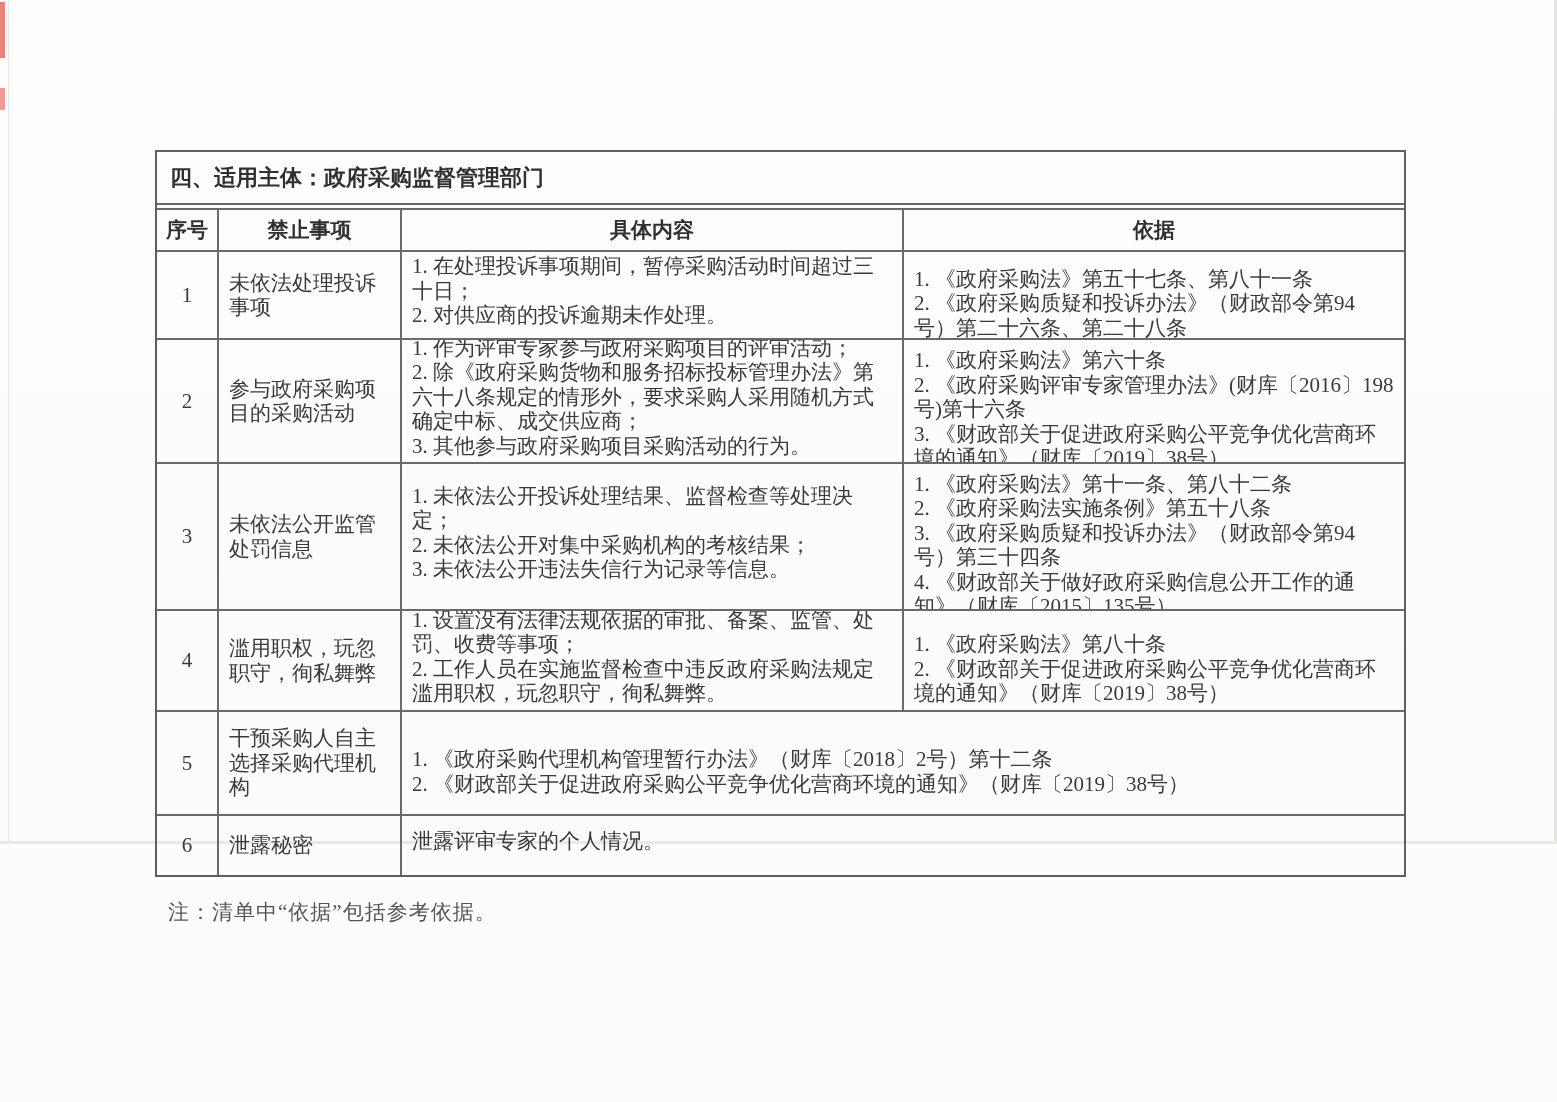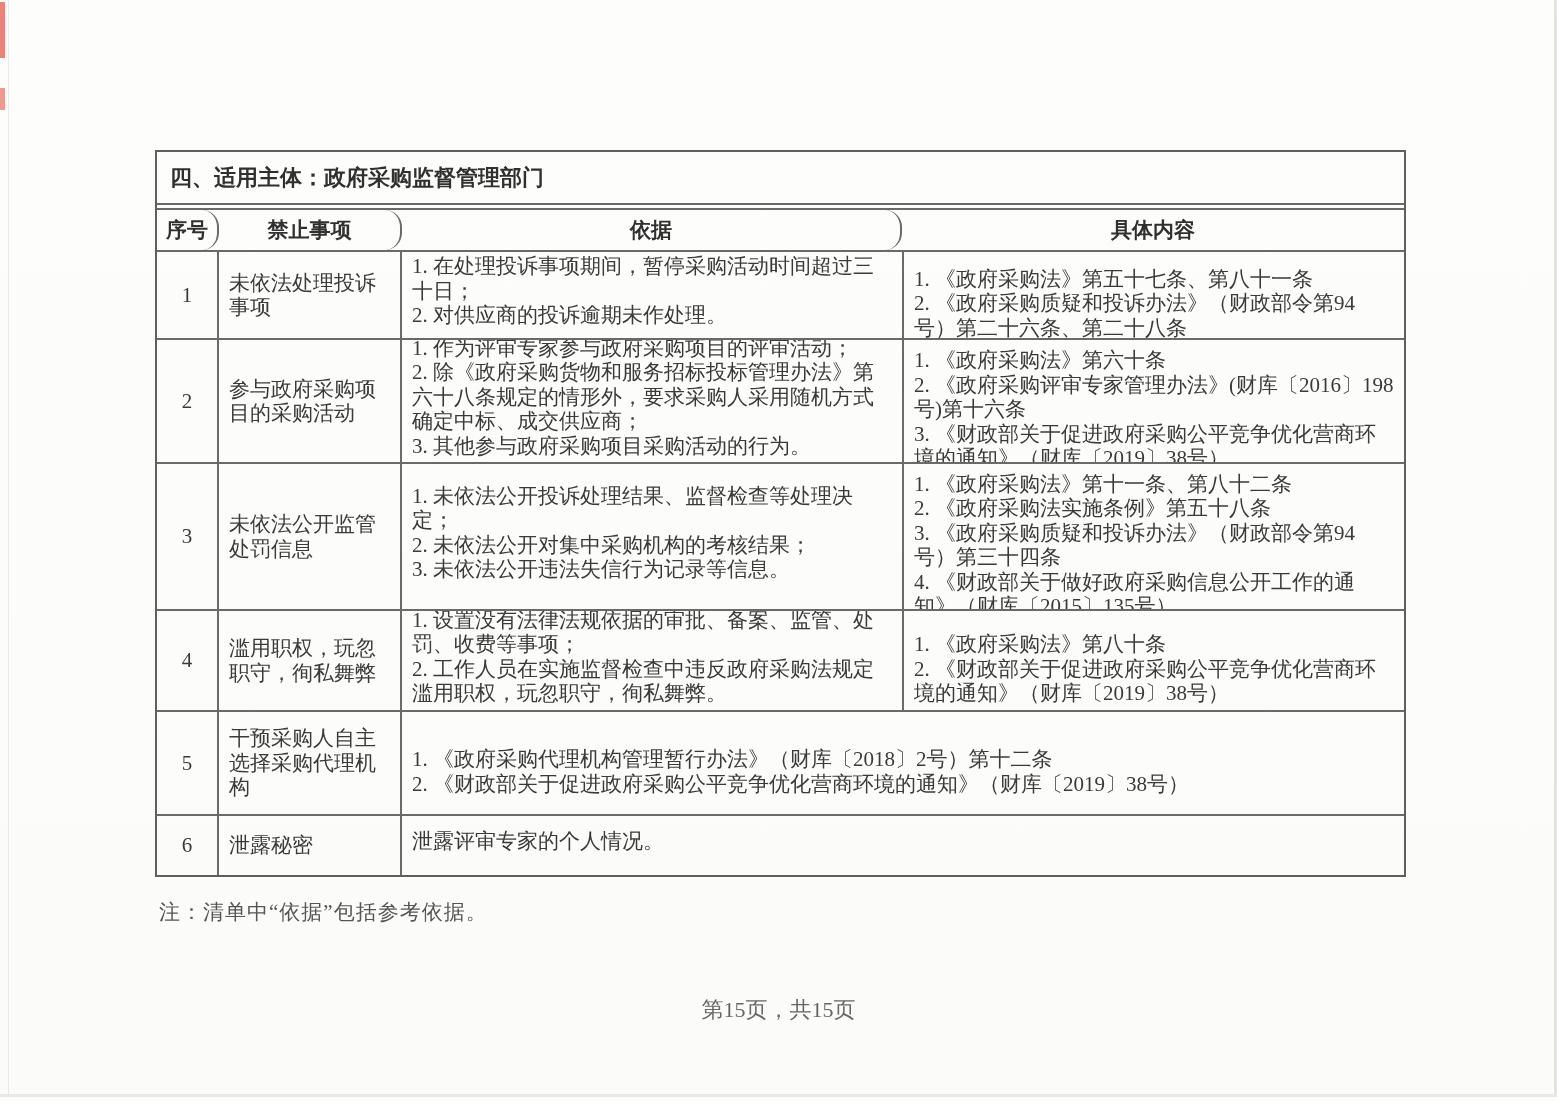--- a/index.html
+++ b/index.html
@@ -7,21 +7,21 @@
     padding: 0;
     width: 1557px;
     height: 1102px;
     background: #fcfcfa;
     overflow: hidden;
     font-family: "Liberation Serif", "DejaVu Serif", serif;
   }
   .page {
     position: relative;
     width: 1557px;
-    height: 1097px;
+    height: 844px;
     background: linear-gradient(180deg, #fdfdfb 0%, #fbfbf9 100%);
   }
   
   .scan-edge-right {
     position: absolute; right: 0; top: 0; width: 3px; height: 100%;
     background: #e3e3e0;
   }
   .scan-edge-bottom {
     position: absolute; left: 0; bottom: 0; width: 100%; height: 3px;
     background: #e8e8e5;
@@ -81,33 +81,33 @@
     align-items: center;
     overflow: hidden;
     font-size: 21px;
     line-height: 24.5px;
   }
   .cell:last-child { border-right: none; }
   .c-no   { width: 62px;  justify-content: center; }
   .c-item { width: 183px; padding: 2px 16px 2px 10px; }
   .c-content { width: 502px; padding: 2px 8px 10px 10px; }
   .c-basis   { flex: 1;   padding: 19px 8px 2px 10px; }
-  .header-row .cell { justify-content: center; padding: 0; border-radius: 17px; }
+  .header-row .cell { justify-content: center; padding: 0; }
   .multiline { white-space: pre-line; }
 
   .r1 { height: 88px; }
   .r2 { height: 124px; }
   .r3 { height: 147px; }
   .r4 { height: 101px; }
   .r5 { height: 104px; }
   .r6 { height: 59px; }
 
   .note {
     position: absolute;
-    left: 159px;
+    left: 168px;
     top: 898px;
     font-size: 21px;
     color: #555;
     letter-spacing: 1px;
   }
   .footer {
     position: absolute;
     left: 0;
     top: 995px;
     width: 1557px;
@@ -130,22 +130,22 @@
   <div class="doc-table">
 
     <div class="t-row title-row">
       <span>四、适用主体：政府采购监督管理部门</span>
     </div>
     <div class="gap-row"></div>
 
     <div class="t-row header-row">
       <div class="cell c-no">序号</div>
       <div class="cell c-item">禁止事项</div>
+      <div class="cell c-content">具体内容</div>
       <div class="cell c-basis">依据</div>
-      <div class="cell c-content">具体内容</div>
     </div>
 
     <div class="t-row data-row r1">
       <div class="cell c-no">1</div>
       <div class="cell c-item">
           <span class="multiline">未依法处理投诉事项</span>
         </div>
       <div class="cell c-content">
           <span class="multiline">1. 在处理投诉事项期间，暂停采购活动时间超过三十日；
 2. 对供应商的投诉逾期未作处理。</span>
@@ -223,15 +223,14 @@
           <span class="multiline">泄露秘密</span>
         </div>
       <div class="cell c-content">
           <span class="multiline">泄露评审专家的个人情况。</span>
         </div>
     </div>
 
   </div>
 
   <div class="note">注：清单中“依据”包括参考依据。</div>
-  <div class="footer">第15页，共15页</div>
 
 </div>
 
 </body></html>

